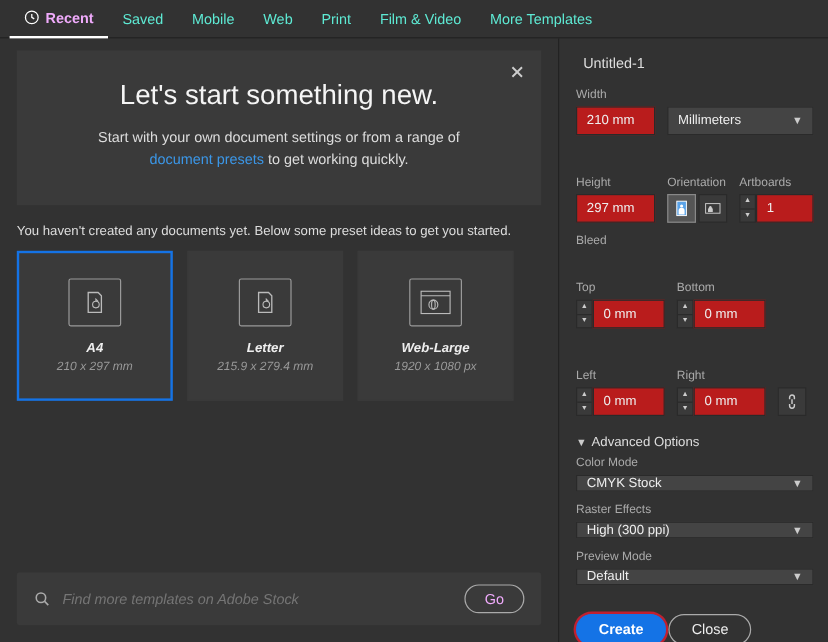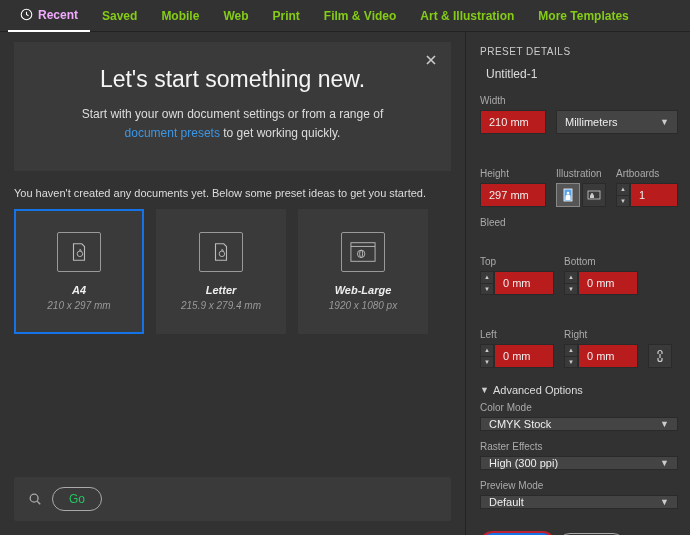--- a/index.html
+++ b/index.html
@@ -7,22 +7,22 @@
   width: 690px; height: 535px;
   background: #323232; color: #ccc;
   font-family: -apple-system, "Segoe UI", Arial, sans-serif;
   font-size: 12px; overflow: hidden;
 }
 .tabs {
   display: flex; gap: 0; padding: 0 8px; height: 32px;
   align-items: center; border-bottom: 1px solid #222;
 }
 .tab {
-  padding: 8px 12px; color: #84cc16; cursor: pointer;
-  display: flex; align-items: center; gap: 5px; font-weight: bold;
+  padding: 8px 12px; color: #5eead4; cursor: pointer;
+  display: flex; align-items: center; gap: 5px;
 }
 .tab.active { color: #f0abfc; border-bottom: 2px solid #fff; font-weight: 600; }
 .tab-icon { width: 13px; height: 13px; }
 .main {
   display: flex; width: 100%; height: calc(100% - 32px);
 }
 .left { width: 465px; padding: 10px 14px 14px 14px; display: flex; flex-direction: column; }
 .right {
   flex: 1; border-left: 1px solid #222; padding: 14px 12px 0 14px;
   overflow-y: auto; display: flex; flex-direction: column;
@@ -58,21 +58,21 @@
   display: flex; align-items: center; gap: 10px; background: #3a3a3a;
   padding: 10px 14px; border-radius: 2px;
 }
 .search-icon { width: 14px; height: 14px; }
 .search-input {
   flex: 1; background: transparent; border: none; outline: none;
   color: #888; font-size: 12px; font-style: italic;
 }
 .go-btn {
   border: 1px solid #aaa; border-radius: 14px; padding: 4px 16px;
-  background: transparent; color: #22c55e; font-size: 12px; cursor: pointer;
+  background: transparent; color: #f0abfc; font-size: 12px; cursor: pointer;
 }
 .section-title { font-size: 10px; letter-spacing: 0.05em; color: #ccc; margin-bottom: 10px; }
 .preset-name { font-size: 12px; color: #ddd; margin: 0 0 14px 6px; }
 .field-label { font-size: 10px; color: #aaa; margin-bottom: 4px; display: block; }
 .row { display: flex; gap: 10px; margin-bottom: 10px; }
 .col { display: flex; flex-direction: column; margin-top: 24px; }
 .input-box {
   background: #b91c1c; border: 1px solid #2a2a2a; height: 24px;
   display: flex; align-items: center; padding: 0 8px; color: #eee;
   font-size: 11px;
@@ -142,23 +142,20 @@
   <div class="tab">
       <span>Web</span>
     </div>
   <div class="tab">
       <span>Print</span>
     </div>
   <div class="tab">
       <span>Film &amp; Video</span>
     </div>
   <div class="tab">
-      <span>Art &amp; Illustration</span>
-    </div>
-  <div class="tab">
       <span>More Templates</span>
     </div>
 </div>
 
 <div class="main">
   <div class="left">
     <div class="hero">
       <div class="close-x">
         <svg width="12" height="12" viewBox="0 0 12 12">
             <path d="M2 2 L10 10 M10 2 L2 10" stroke="#ccc" stroke-width="1.6"></path>
@@ -212,44 +209,44 @@
 
     <div class="spacer"></div>
 
     <div class="search-row">
       <span>
         <svg class="search-icon" viewBox="0 0 16 16">
             <circle cx="7" cy="7" r="4.5" fill="none" stroke="#aaa" stroke-width="1.5"></circle>
             <line x1="10.5" y1="10.5" x2="14" y2="14" stroke="#aaa" stroke-width="1.5"></line>
           </svg>
       </span>
+      <input class="search-input" placeholder="Find more templates on Adobe Stock" style="">
       <button class="go-btn">Go</button>
     </div>
   </div>
 
   <div class="right">
-    <div class="section-title">PRESET DETAILS</div>
     <div class="preset-name">Untitled-1</div>
 
     <span class="field-label">Width</span>
     <div class="row">
       <div class="input-box" style="width:66px">210 mm</div>
       <div class="dropdown" style="flex:1">
         <span>Millimeters</span>
         <span class="chev">▼</span>
       </div>
     </div>
 
     <div class="row">
       <div class="col" style="width:66px">
         <span class="field-label">Height</span>
         <div class="input-box">297 mm</div>
       </div>
       <div class="col">
-        <span class="field-label">Illustration</span>
+        <span class="field-label">Orientation</span>
         <div class="orient-group">
           <div class="orient-btn active">
             <svg width="12" height="14" viewBox="0 0 12 14">
                 <rect x="2" y="1" width="8" height="12" fill="#5aa3e8" stroke="#fff" stroke-width="0.8"></rect>
                 <circle cx="6" cy="5" r="1.3" fill="#fff"></circle>
                 <path d="M3.5 12v-3a2.5 2.5 0 0 1 5 0v3" fill="#fff"></path>
               </svg>
           </div>
           <div class="orient-btn">
             <svg width="14" height="12" viewBox="0 0 14 12">

